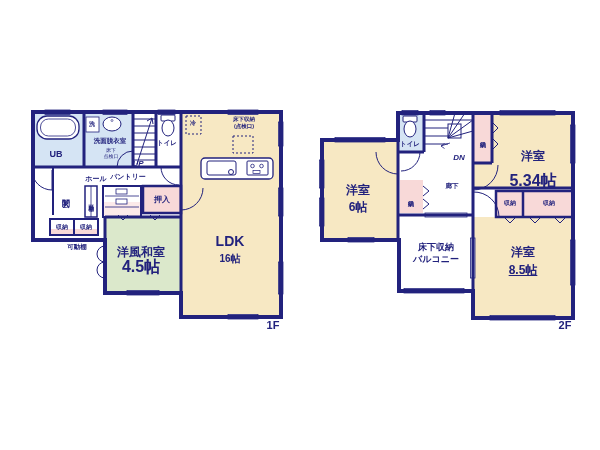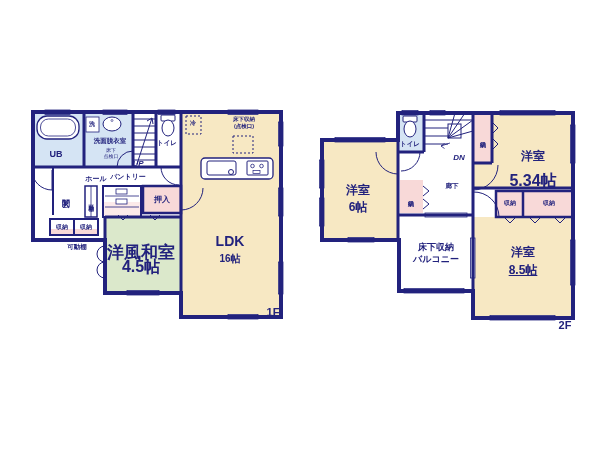--- a/index.html
+++ b/index.html
@@ -154,28 +154,28 @@
   <div class="lbl" style="left:167px;top:143px;font-size:6.5px;">トイレ</div>
   <div class="lbl it" style="left:138px;top:164px;font-size:8px;text-align:right;">UP</div>
   <div class="lbl" style="left:96px;top:178px;font-size:7px;">ホール</div>
   <div class="lbl" style="left:128px;top:176px;font-size:7px;">パントリー</div>
   <div class="lbl v" style="left:65px;top:193px;font-size:8px;">玄関</div>
   <div class="lbl v" style="left:91px;top:201px;font-size:5.5px;">可動棚</div>
   <div class="lbl" style="left:162px;top:200px;font-size:8px;">押入</div>
   <div class="lbl" style="left:62px;top:227px;font-size:6px;">収納</div>
   <div class="lbl" style="left:86px;top:227px;font-size:6px;">収納</div>
   <div class="lbl" style="left:77px;top:247px;font-size:6.5px;">可動棚</div>
-  <div class="lbl" style="left:141px;top:252px;font-size:17px;">洋風和室</div>
+  <div class="lbl" style="left:141px;top:252px;font-size:12px;">洋風和室</div>
   <div class="lbl" style="left:141px;top:267px;font-size:16px;">4.5帖</div>
   <div class="lbl" style="left:230px;top:241px;font-size:14px;">LDK</div>
   <div class="lbl" style="left:230px;top:259px;font-size:10px;">16帖</div>
   <div class="lbl" style="left:193px;top:123px;font-size:6px;">冷</div>
   <div class="lbl" style="left:244px;top:120px;font-size:5.5px;">床下収納</div>
   <div class="lbl" style="left:244px;top:127px;font-size:5.5px;">(点検口)</div>
-  <div class="lbl" style="left:273px;top:312px;font-size:11px;">1F</div>
+  <div class="lbl" style="left:273px;top:325px;font-size:11px;">1F</div>
 
   <div class="lbl" style="left:410px;top:144px;font-size:6.5px;">トイレ</div>
   <div class="lbl it" style="left:459px;top:158px;font-size:8px;font-style:italic;">DN</div>
   <div class="lbl v" style="left:483px;top:137px;font-size:6px;">収納</div>
   <div class="lbl" style="left:533px;top:156px;font-size:12px;">洋室</div>
   <div class="lbl" style="left:533px;top:173px;font-size:16px;margin-top:8px;">5.34帖</div>
   <div class="lbl" style="left:358px;top:190px;font-size:12px;">洋室</div>
   <div class="lbl" style="left:358px;top:207px;font-size:12px;">6帖</div>
   <div class="lbl v" style="left:411px;top:196px;font-size:6px;">収納</div>
   <div class="lbl" style="left:452px;top:186px;font-size:6.5px;">廊下</div>

